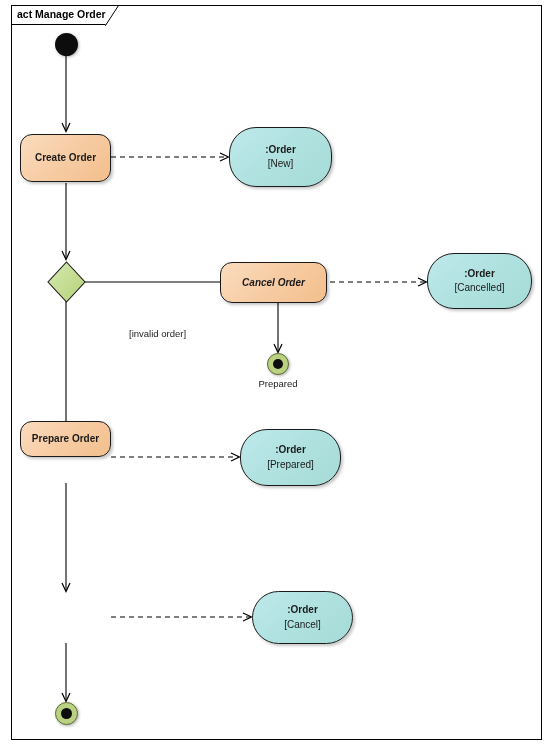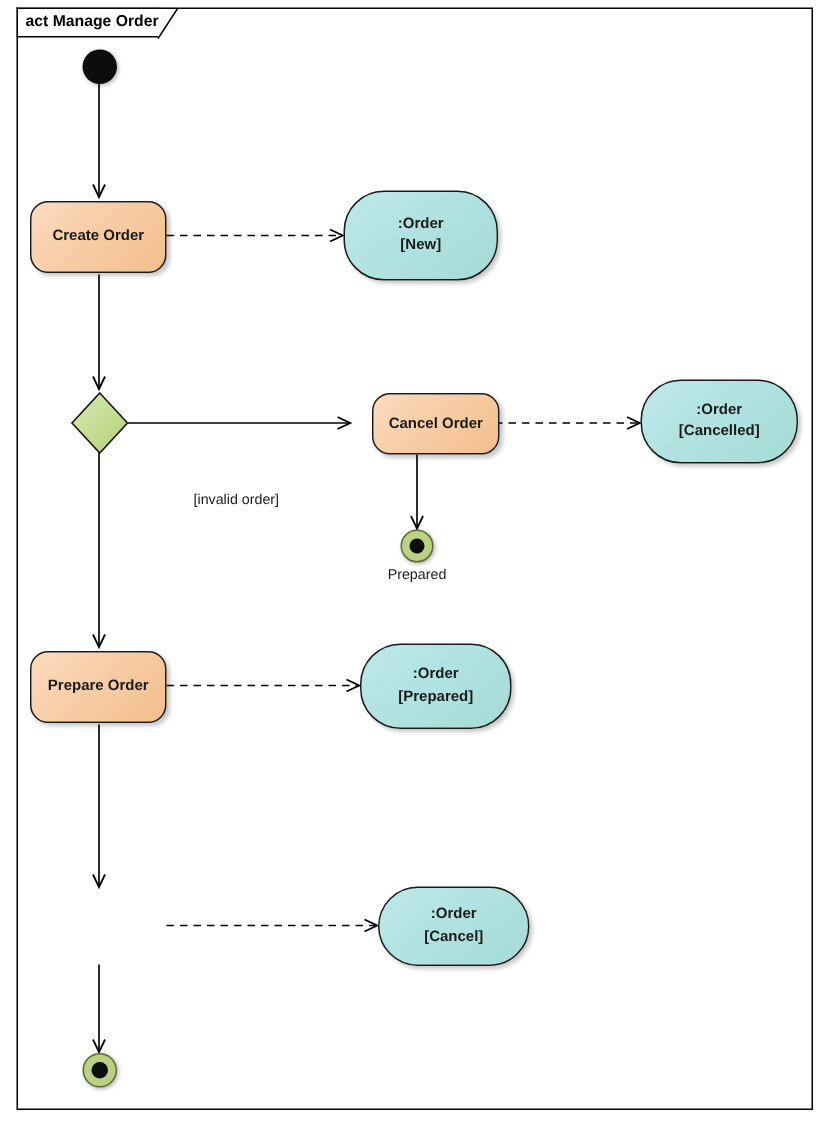--- a/index.html
+++ b/index.html
@@ -102,21 +102,21 @@
     box-shadow: 2px 2px 3px rgba(0,0,0,0.22);
     display: flex;
     flex-direction: column;
     align-items: center;
     justify-content: center;
     font-size: 10px;
     color: #1a1a1a;
     line-height: 1.45;
   }
   .objectnode .ln1 { font-weight: bold; }
-  .objectnode .ln2 { font-weight: bold; }
+  .objectnode .ln2 { font-weight: normal; }
 
   .initial-node {
     border-radius: 50%;
     background: #0d0d0d;
     box-shadow: 1px 1px 3px rgba(0,0,0,0.3);
   }
 
   .final-node {
     border-radius: 50%;
     background: #b9d181;
@@ -204,25 +204,25 @@
       <line x1="111" y1="617" x2="251" y2="617" marker-end="url(#openArrow)"></line>
     </g>
   </svg>
 
   <div class="node initial-node" style="left:55px; top:33px; width:23px; height:23px;"></div>
 
   <div class="node action" style="left:20px; top:134px; width:91px; height:48px;">
     <span>Create Order</span>
   </div>
 
-  <div class="node action" style="left:248px; top:262px; width:85px; height:41px;">
+  <div class="node action" style="left:220px; top:262px; width:107px; height:41px;font-style:italic;">
     <span>Cancel Order</span>
   </div>
 
-  <div class="node action" style="left:20px; top:434px; width:91px; height:48px;">
+  <div class="node action" style="left:20px; top:421px; width:91px; height:36px;">
     <span>Prepare Order</span>
   </div>
 
 
   <div class="decision" style="left:47px; top:261px;">
     <svg width="39" height="42" viewBox="0 0 39 42">
       <defs>
         <linearGradient id="dgrad" x1="0" y1="0" x2="1" y2="1">
           <stop offset="0%" stop-color="#d6e9b2"></stop>
           <stop offset="100%" stop-color="#b4d176"></stop>

